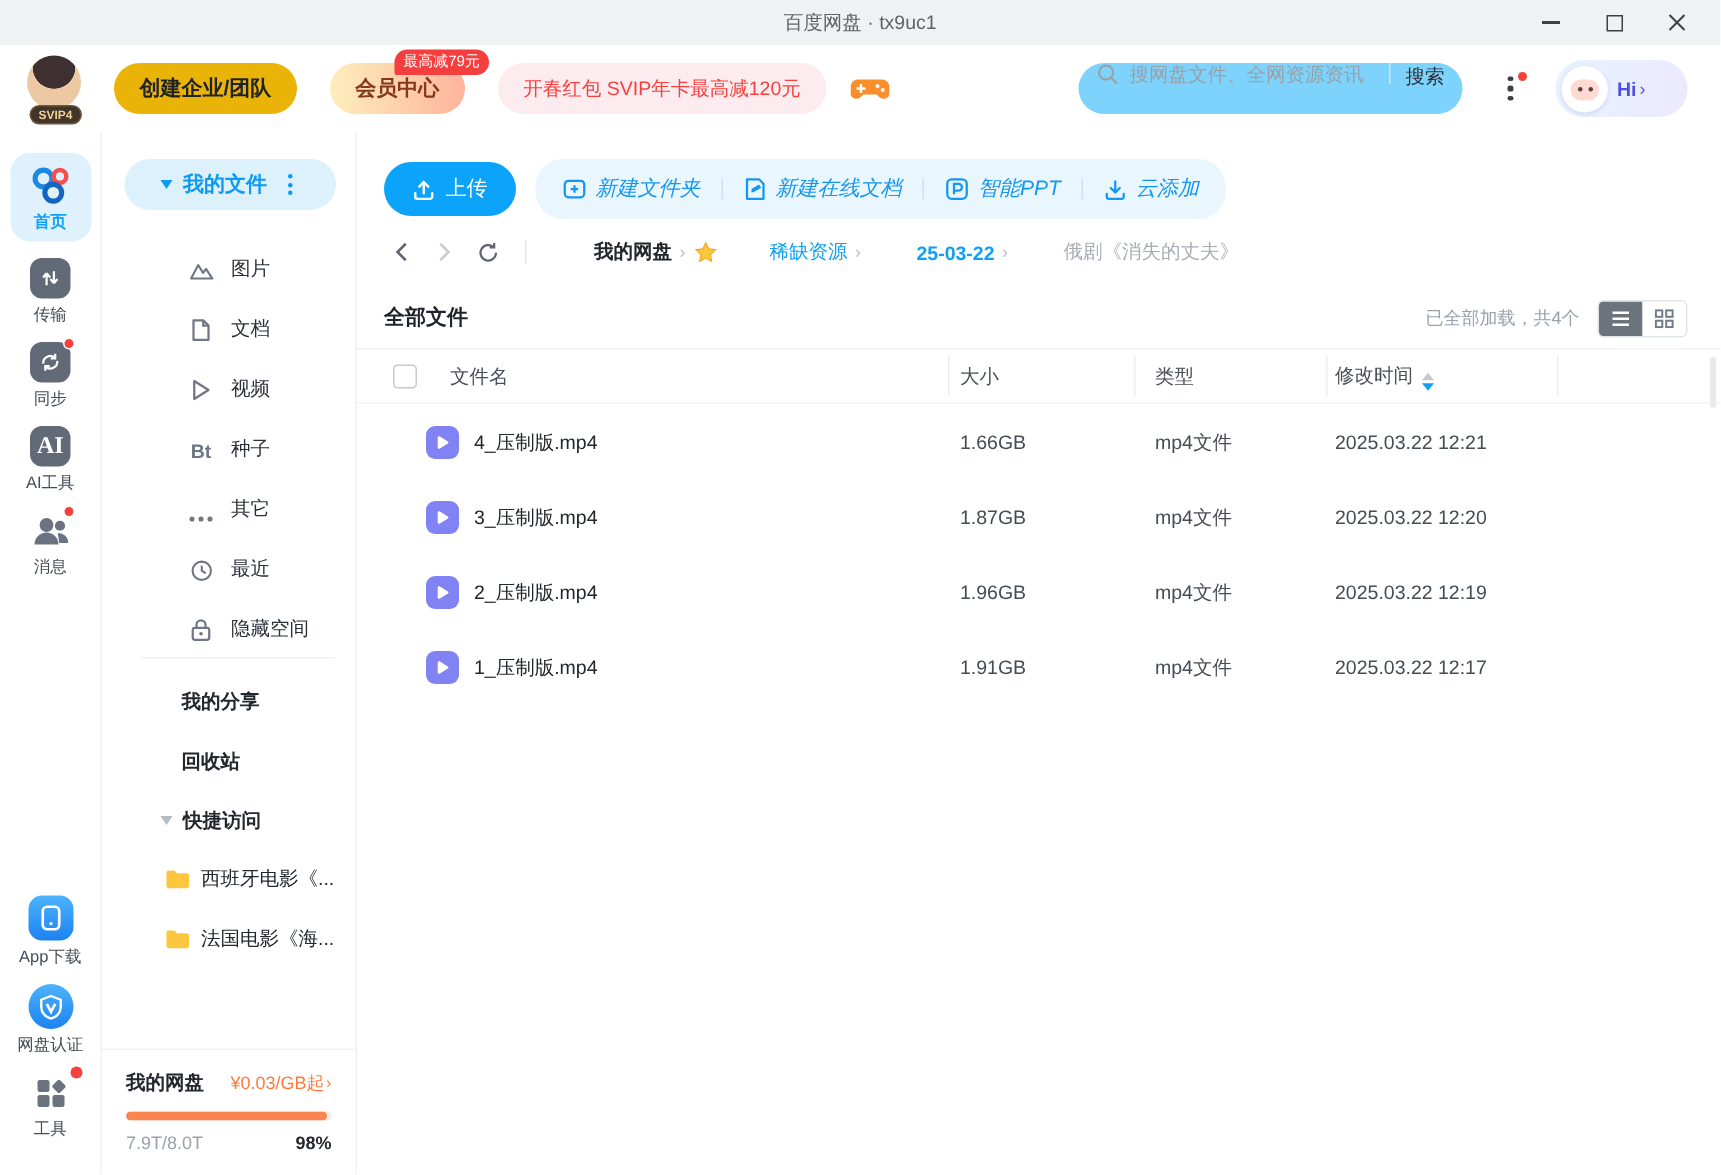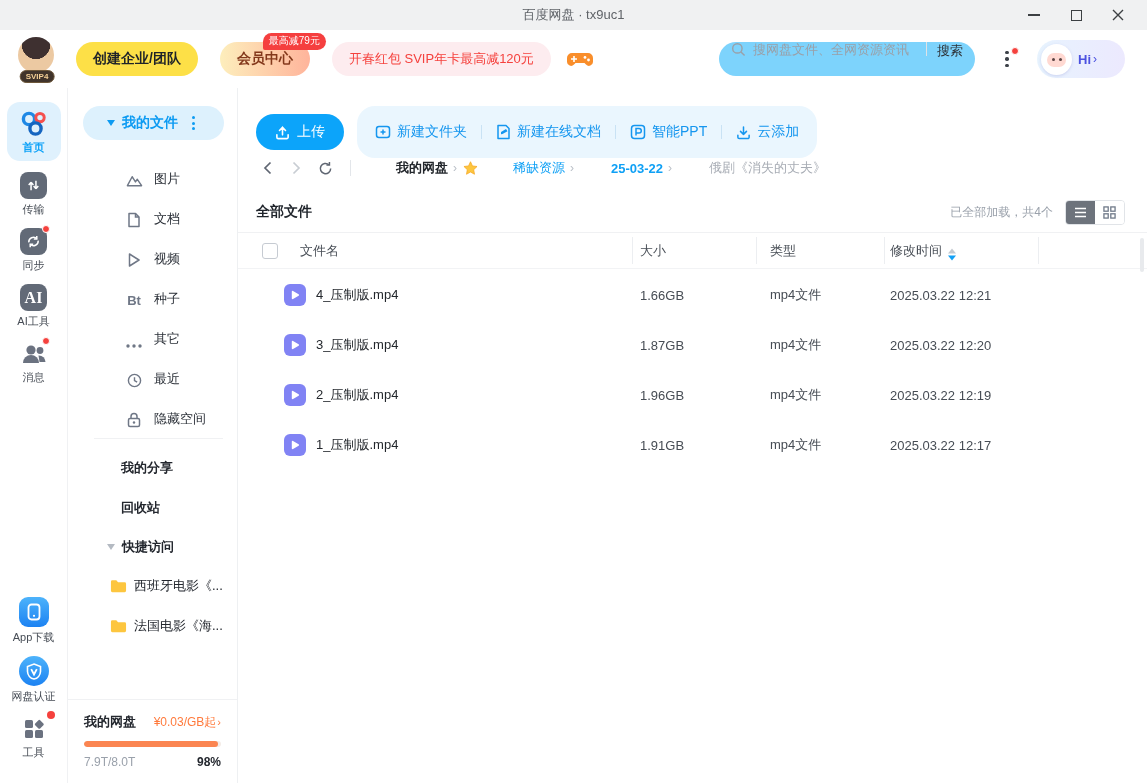--- a/index.html
+++ b/index.html
@@ -24,21 +24,21 @@
   .appheader { position:absolute; top:30px; left:0; right:0; height:58px; background:#fff;
     display:flex; align-items:center; }
   .avatar-wrap { position:relative; margin-left:18px; width:38px; height:44px; }
   .avatar { width:36px; height:36px; border-radius:50%; background:
       radial-gradient(circle at 50% 22%, #3e3030 0 42%, #ecc9a2 43% 100%); }
   .svip-badge { position:absolute; left:50%; transform:translateX(-50%); bottom:-2px;
     background:#40342b; color:#f3cf96; font-size:8px; font-weight:bold; padding:1px 5px;
     border-radius:8px; border:1px solid #6d573a; white-space:nowrap; }
   .pill-btn { height:34px; border-radius:17px; display:flex; align-items:center;
     padding:0 17px; font-size:14px; cursor:pointer; white-space:nowrap; }
-  .create-team { background:#fde047; color:#1f2329; margin-left:20px; font-weight:bold; }
+  .create-team { background:#eab308; color:#1f2329; margin-left:20px; font-weight:bold; }
   .vip-center { position:relative; margin-left:22px; font-weight:bold; color:#84391c;
     background:linear-gradient(90deg,#fdeebc,#ffb49b); }
   .vip-badge { position:absolute; top:-9px; right:-16px; background:#f53f3f; color:#fff;
     font-size:10px; font-weight:normal; padding:1px 6px 2px; border-radius:9px 9px 9px 2px; }
   .promo-pill { margin-left:22px; background:#fdecef; color:#f5413d; font-size:13px; }
   .gamepad { margin-left:16px; cursor:pointer; }
   .spacer { flex:1; }
   .search { width:256px; height:34px; background:#7dd3fc; border-radius:17px;
     display:flex; align-items:flex-start; padding:0 12px; }
   .search input { flex:1; border:none; outline:none; background:transparent;
@@ -114,22 +114,22 @@
   .st-fill { height:100%; border-radius:3px; background:#fb8551; }
   .storage-row2 { display:flex; align-items:center; margin-top:8px; }
   .st-usage { font-size:12px; color:#9aa1ab; }
   .st-pct { font-size:12px; font-weight:bold; color:#23272e; }
 
   
   .main { position:absolute; top:88px; left:238px; right:0; bottom:0; background:#fff; }
   .toolbar { position:absolute; top:18px; left:18px; display:flex; align-items:center; }
   .upload-btn { height:36px; border-radius:18px; background:#0ca4fa; color:#fff; font-size:14px;
     display:flex; align-items:center; gap:7px; padding:0 19px; cursor:pointer; }
-  .actions-pill { margin-left:13px; height:52px; background:#eaf6fe; border-radius:18px;
-    display:flex; align-items:center; padding:0 18px; }
+  .actions-pill { margin-left:13px; height:40px; background:#eaf6fe; border-radius:18px;
+    display:flex; align-items:center; padding:0 18px;font-style:italic; }
   .action { display:flex; align-items:center; gap:6px; color:#1596ef; font-size:14px; cursor:pointer; }
   .action-sep { width:1px; height:14px; background:#c9e2f4; margin:0 14px; }
 
   .navrow { position:absolute; top:66px; left:17px; height:28px; display:flex; align-items:center; }
   .nav-ic { width:24px; height:24px; display:flex; align-items:center; justify-content:center; cursor:pointer; margin-right:5px; }
   .nav-sep { width:1px; height:16px; background:#e3e6ea; margin:0 13px 0 8px; }
   .crumb { font-size:13px; cursor:pointer;margin-left:32px; }
   .crumb-root { font-weight:bold; color:#23272c; }
   .crumb-sep { color:#b9bfc7; margin:0 5px; font-size:12px; }
   .crumb-blue { color:#0fa0f5; }

